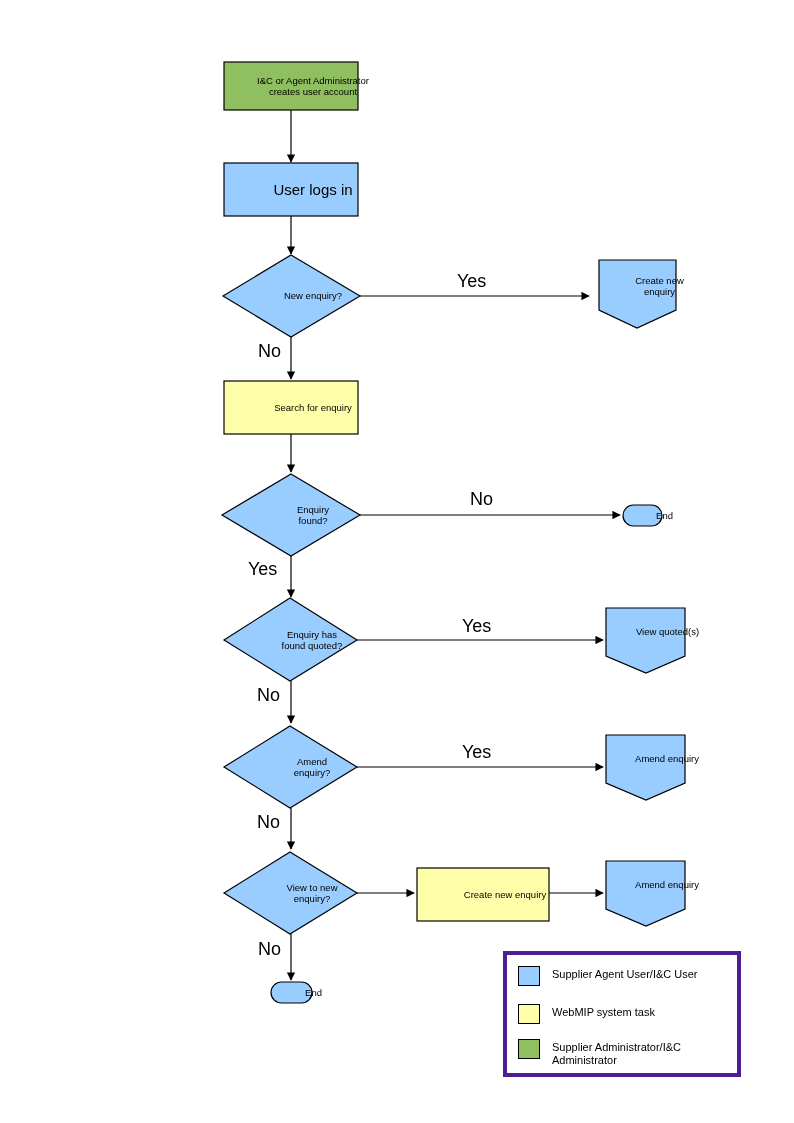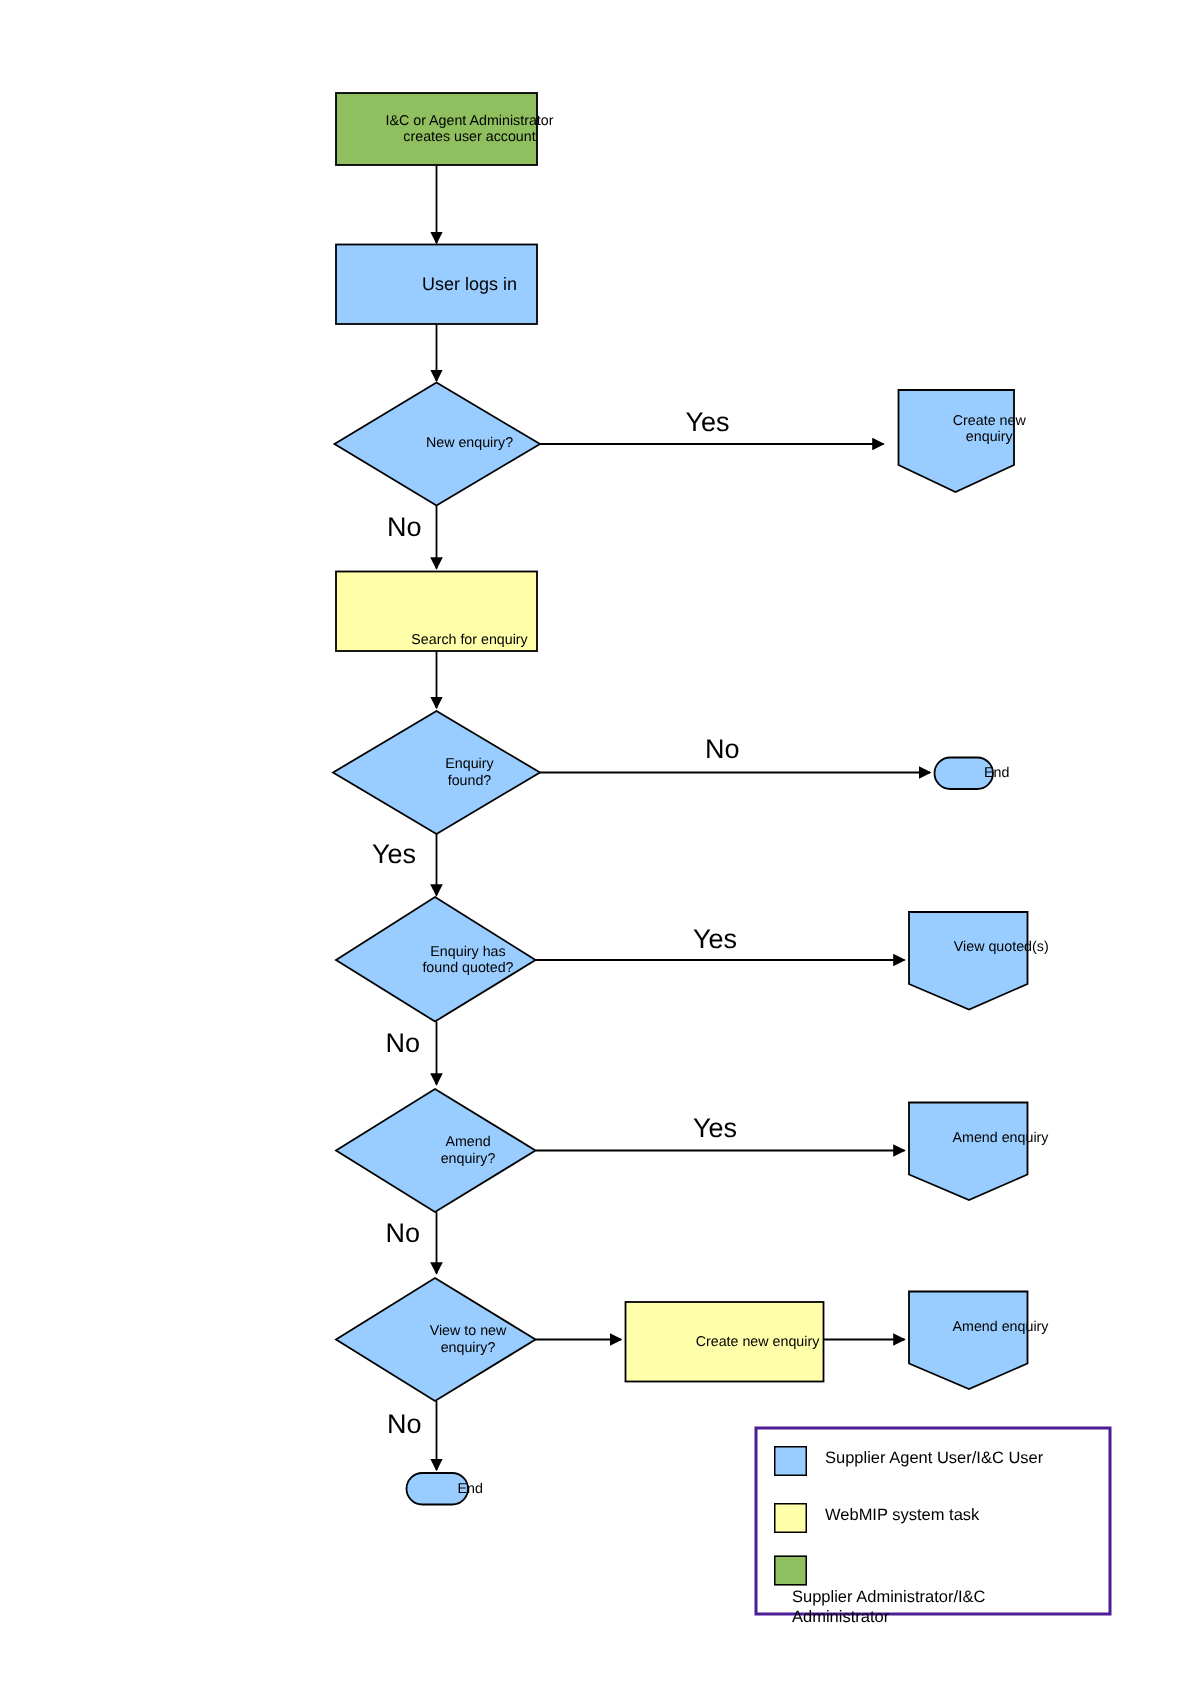--- a/index.html
+++ b/index.html
@@ -27,35 +27,35 @@
     align-items: center;
     justify-content: center;
     text-align: center;
     color: #000000;
     pointer-events: none;
     line-height: 1.18;
     white-space: pre-line;
     margin-left: 22px;
   }
   .lbl-sm { font-size: 9.5px; }
-  .lbl-md { font-size: 12px; }
+  .lbl-md { font-size: 15px; }
   .edge-label {
     position: absolute;
     font-size: 18px;
     color: #000000;
     font-family: "Liberation Sans", sans-serif;
     line-height: 1;
   }
   .legend-box {
     position: absolute;
     left: 503px;
     top: 951px;
     width: 238px;
     height: 126px;
-    border: 2px solid #4c1d95;
+    border: 4px solid #4c1d95;
     background: #ffffff;
     box-sizing: border-box;
   }
   .legend-row {
     position: absolute;
     display: flex;
     align-items: flex-start;
   }
   .legend-swatch {
     width: 22px;
@@ -134,21 +134,21 @@
 <div class="node-label lbl-sm" style="left:224px; top:62px; width:134px; height:48px;">I&amp;C or Agent Administrator
 creates user account</div>
 
 <div class="node-label lbl-md" style="left:224px; top:163px; width:134px; height:53px;">User logs in</div>
 
 <div class="node-label lbl-sm" style="left:231px; top:276px; width:120px; height:40px;">New enquiry?</div>
 
 <div class="node-label lbl-sm" style="left:599px; top:268px; width:77px; height:36px;text-align:center;">Create new
 enquiry</div>
 
-<div class="node-label lbl-sm" style="left:224px; top:400px; width:134px; height:53px;">Search for enquiry</div>
+<div class="node-label lbl-sm" style="left:224px; top:381px; width:134px; height:53px;">Search for enquiry</div>
 
 <div class="node-label lbl-sm" style="left:231px; top:495px; width:120px; height:40px;">Enquiry
 found?</div>
 
 <div class="node-label lbl-sm" style="left:623px; top:505px; width:39px; height:21px;">End</div>
 
 <div class="node-label lbl-sm" style="left:231px; top:620px; width:118px; height:40px;">Enquiry has
 found quoted?</div>
 
 <div class="node-label lbl-sm" style="left:606px; top:622px; width:79px; height:20px;">View quoted(s)</div>
@@ -187,18 +187,18 @@
 
 <div class="legend-box">
   <div class="legend-row" style="left:11px; top:11px;">
     <span class="legend-swatch" style="background:#99CCFF;"></span>
     <span class="legend-text">Supplier Agent User/I&amp;C User</span>
   </div>
   <div class="legend-row" style="left:11px; top:49px;">
     <span class="legend-swatch" style="background:#FFFFAA;"></span>
     <span class="legend-text">WebMIP system task</span>
   </div>
-  <div class="legend-row" style="left:11px; top:84px;flex-direction:column;">
+  <div class="legend-row" style="left:11px; top:84px;">
     <span class="legend-swatch" style="background:#8FBF5E;"></span>
     <span class="legend-text">Supplier Administrator/I&amp;C
 Administrator</span>
   </div>
 </div>
 
 </body></html>

